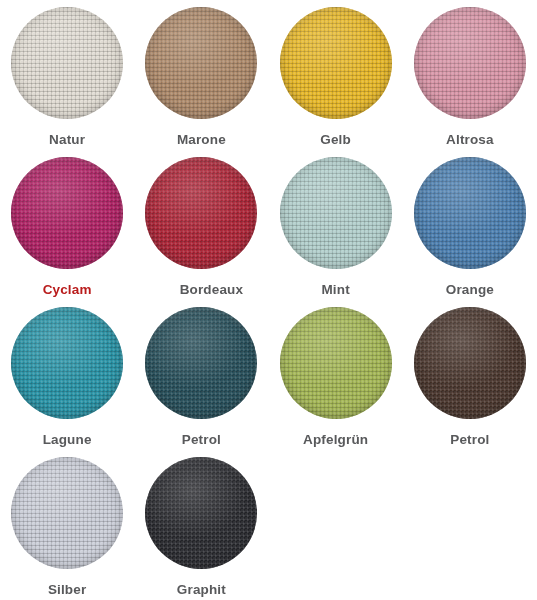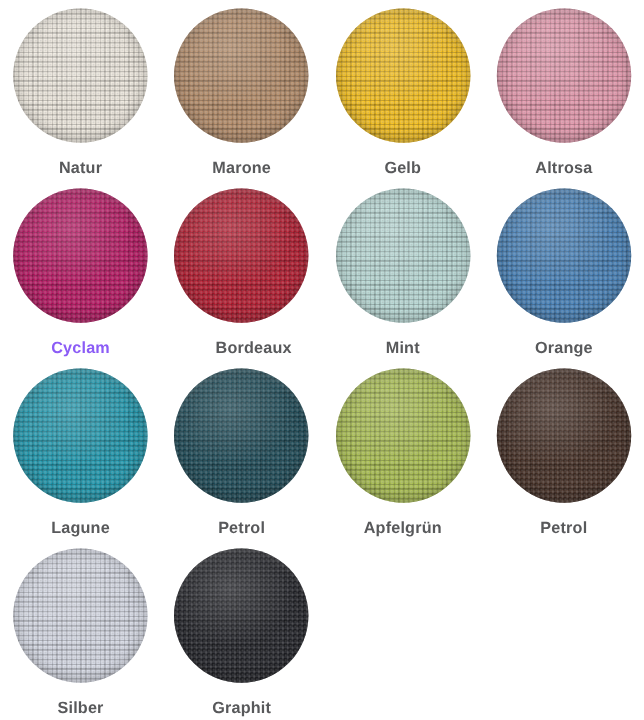--- a/index.html
+++ b/index.html
@@ -151,21 +151,21 @@
     <div class="swatch-cell">
       <div class="swatch-disc" style="--c: #e896ac;">
         <div class="disc-shade"></div>
       </div>
       <div class="swatch-label" style="color: rgb(88, 89, 91);">Altrosa</div>
     </div>
     <div class="swatch-cell">
       <div class="swatch-disc" style="--c: #b80a5c;">
         <div class="disc-shade"></div>
       </div>
-      <div class="swatch-label" style="color: #8b5cf6;">Cyclam</div>
+      <div class="swatch-label" style="color: #b91c1c;">Cyclam</div>
     </div>
     <div class="swatch-cell">
       <div class="swatch-disc" style="--c: #b40e24;">
         <div class="disc-shade"></div>
       </div>
       <div class="swatch-label" style="color: rgb(88, 89, 91); margin-left: 20px;">Bordeaux</div>
     </div>
     <div class="swatch-cell">
       <div class="swatch-disc light" style="--c: #b9dcd8;">
         <div class="disc-shade"></div>

